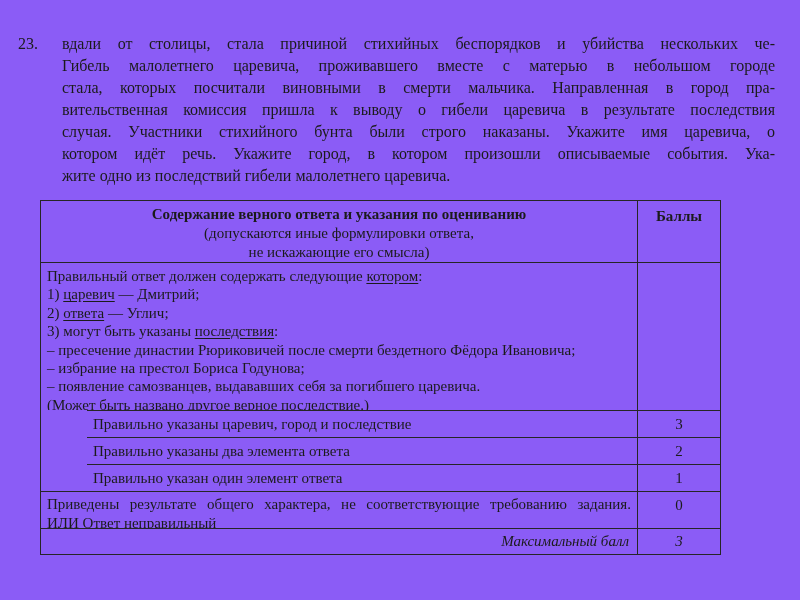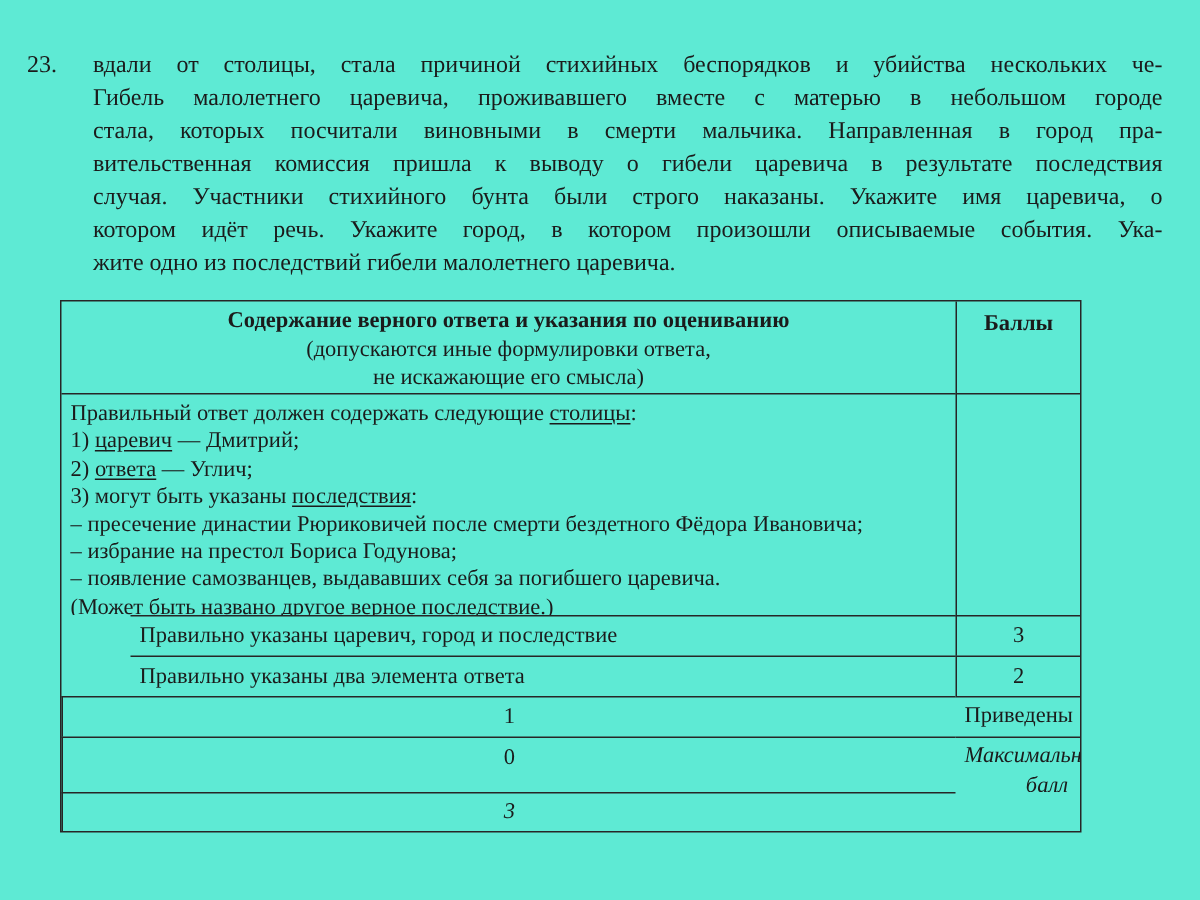--- a/index.html
+++ b/index.html
@@ -9,21 +9,21 @@
     width: 800px;
     height: 600px;
     overflow: hidden;
     font-family: "Liberation Serif", serif;
     color: #1b1b1b;
   }
   .page {
     position: relative;
     width: 800px;
     height: 600px;
-    background: #5eead4;
+    background: #8b5cf6;
   }
   
   .question {
     position: absolute;
     top: 33px;
     left: 18px;
     width: 757px;
     display: flex;
   }
   .q-num {
@@ -122,37 +122,38 @@
   <div class="rubric-table">
 
     <div class="cell header-main">
       <div class="title">Содержание верного ответа и указания по оцениванию</div>
       <div>(допускаются иные формулировки ответа,</div>
       <div>не искажающие его смысла)</div>
     </div>
     <div class="cell bl header-score">Баллы</div>
 
     <div class="cell bt answer-cell">
-      <div><span>Правильный ответ должен содержать следующие </span><span class="u">столицы</span><span>:</span></div>
+      <div><span>Правильный ответ должен содержать следующие </span><span class="u">котором</span><span>:</span></div>
       <div><span>1) </span><span class="u">царевич</span><span> — Дмитрий;</span></div>
       <div><span>2) </span><span class="u">ответа</span><span> — Углич;</span></div>
       <div><span>3) могут быть указаны </span><span class="u">последствия</span><span>:</span></div>
       <div>– пресечение династии Рюриковичей после смерти бездетного Фёдора Ивановича;</div>
       <div>– избрание на престол Бориса Годунова;</div>
       <div>– появление самозванцев, выдававших себя за погибшего царевича.</div>
       <div>(Может быть названо другое верное последствие.)</div>
     </div>
     <div class="cell bt bl score-cell"></div>
 
     <div class="cell bt crit">Правильно указаны царевич, город и последствие</div>
     <div class="cell bt bl score-cell">3</div>
 
     <div class="cell bt crit">Правильно указаны два элемента ответа</div>
     <div class="cell bt bl score-cell">2</div>
 
+    <div class="cell bt crit">Правильно указан один элемент ответа</div>
     <div class="cell bt bl score-cell">1</div>
 
     <div class="cell bt zero-cell">
       <div class="zero-line1">Приведены результате общего характера, не соответствующие требованию задания.</div>
       <div>ИЛИ Ответ неправильный</div>
     </div>
     <div class="cell bt bl score-cell top">0</div>
 
     <div class="cell bt footer-cell">Максимальный балл</div>
     <div class="cell bt bl score-cell italic">3</div>

